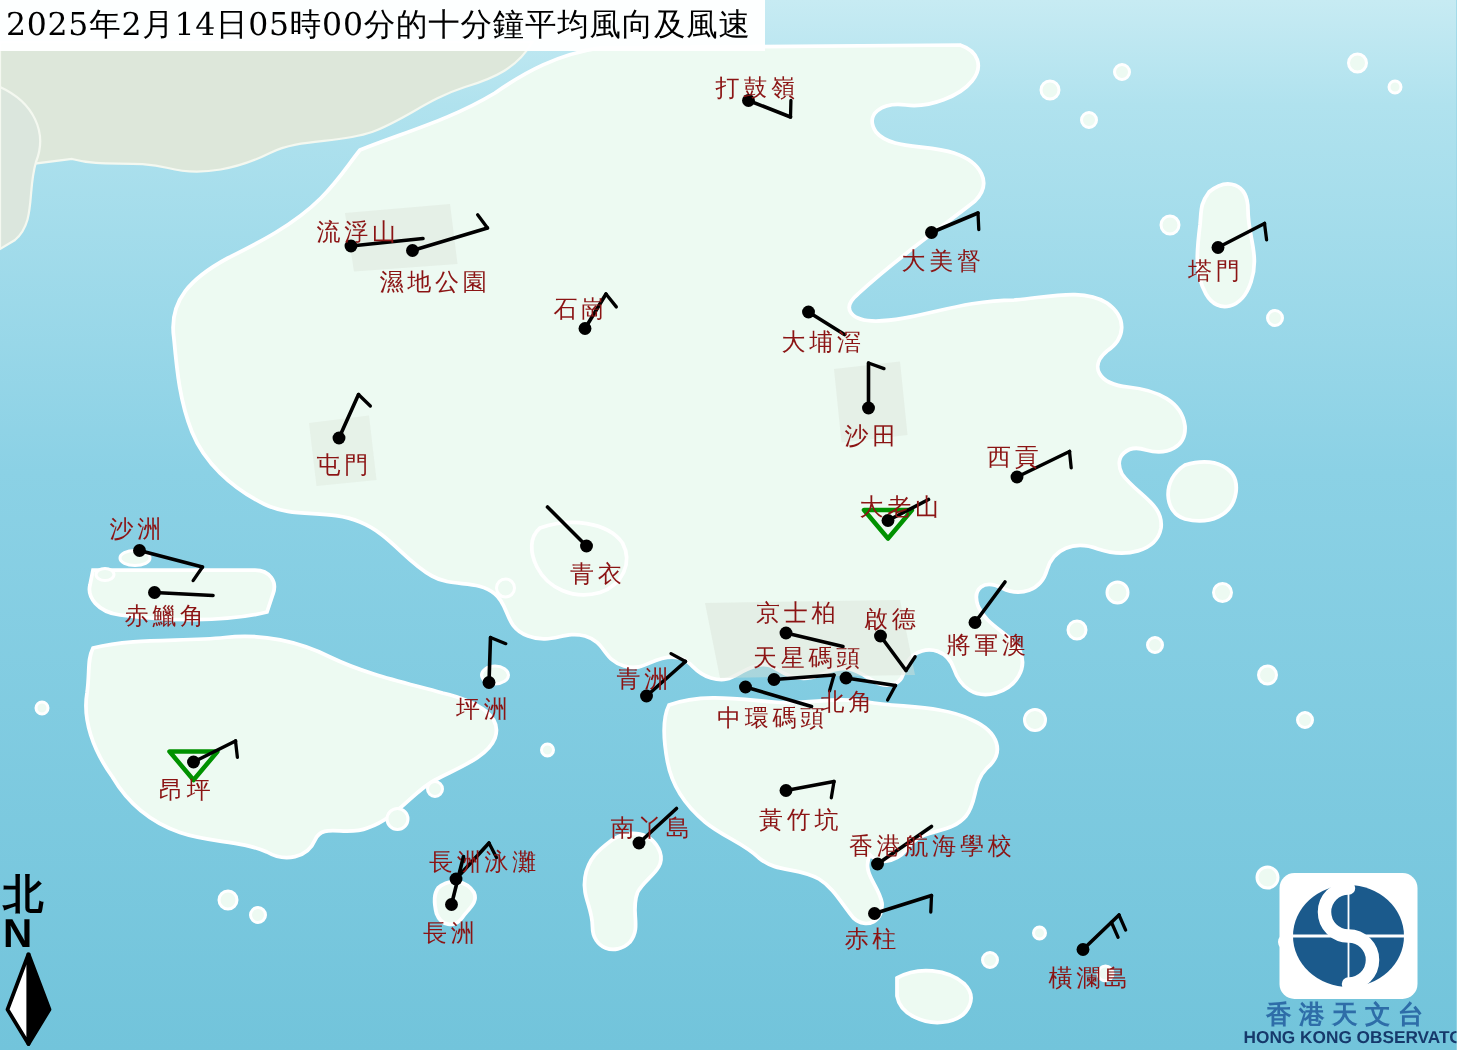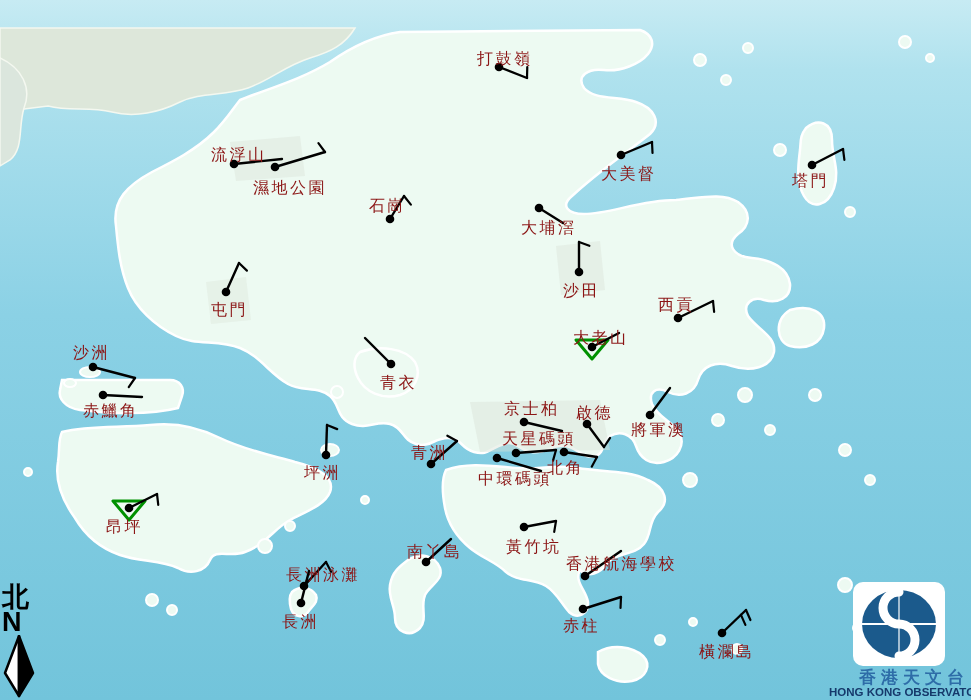--- a/index.html
+++ b/index.html
@@ -16,21 +16,21 @@
   
   #compass{position:absolute;left:2px;top:584px;width:34px;text-align:left;color:#000;}
   #compass .hanzi{font-size:27px;font-weight:bold;line-height:26px;display:block;
     font-family:"DejaVu Serif","Liberation Serif",serif;}
   #compass .letter{font-size:27px;font-weight:bold;line-height:25px;display:block;
     font-family:"Liberation Sans","DejaVu Sans",sans-serif;}
   
   #logo{position:absolute;right:2px;bottom:1px;width:140px;text-align:center;}
   #logo .badge{display:block;margin:0 auto 1px auto;}
   #logo .cn{color:#2e6da8;font-size:17px;font-weight:bold;letter-spacing:5px;
-    line-height:18px;font-family:"DejaVu Serif","Liberation Serif",serif;text-align:right;}
+    line-height:18px;font-family:"DejaVu Serif","Liberation Serif",serif;}
   #logo .en{color:#16396b;font-size:11.5px;font-weight:bold;letter-spacing:0px;
     line-height:13px;font-family:"Liberation Sans","DejaVu Sans",sans-serif;white-space:nowrap;}
 </style>
 </head>
 <body>
 
 <div id="stage">
 
   <svg id="map-svg" width="971" height="700" viewBox="0 0 971 700">
     <defs>
@@ -301,20 +301,21 @@
         <g>
           <line x1="722" y1="633" x2="746" y2="610" stroke="#000000" stroke-width="2.4" stroke-linecap="round"></line>
           <line x1="746" y1="610" x2="750.4356824019385" y2="620.0660181615738" stroke="#000000" stroke-width="2.2" stroke-linecap="round"></line>
           <line x1="740.946082564192" y1="614.8433375426494" x2="745.3817649661305" y2="624.9093557042231" stroke="#000000" stroke-width="2.2" stroke-linecap="round"></line>
           <circle cx="722" cy="633" r="4.3" fill="#000000"></circle>
           <text x="699" y="657" class="st-label">橫瀾島</text>
         </g>
       </g>
   </svg>
 
+  <div id="title-bar">2025年2月14日05時00分的十分鐘平均風向及風速</div>
 
   <div id="compass">
     <span class="hanzi">北</span>
     <span class="letter">N</span>
     <svg width="34" height="64" viewBox="0 0 34 64">
       <polygon points="17,1 17,61 3,38" fill="#ffffff" stroke="#000000" stroke-width="2.5" stroke-linejoin="round"></polygon>
       <polygon points="17,1 31,38 17,61" fill="#000000" stroke="#000000" stroke-width="2.5" stroke-linejoin="round"></polygon>
     </svg>
   </div>
 

